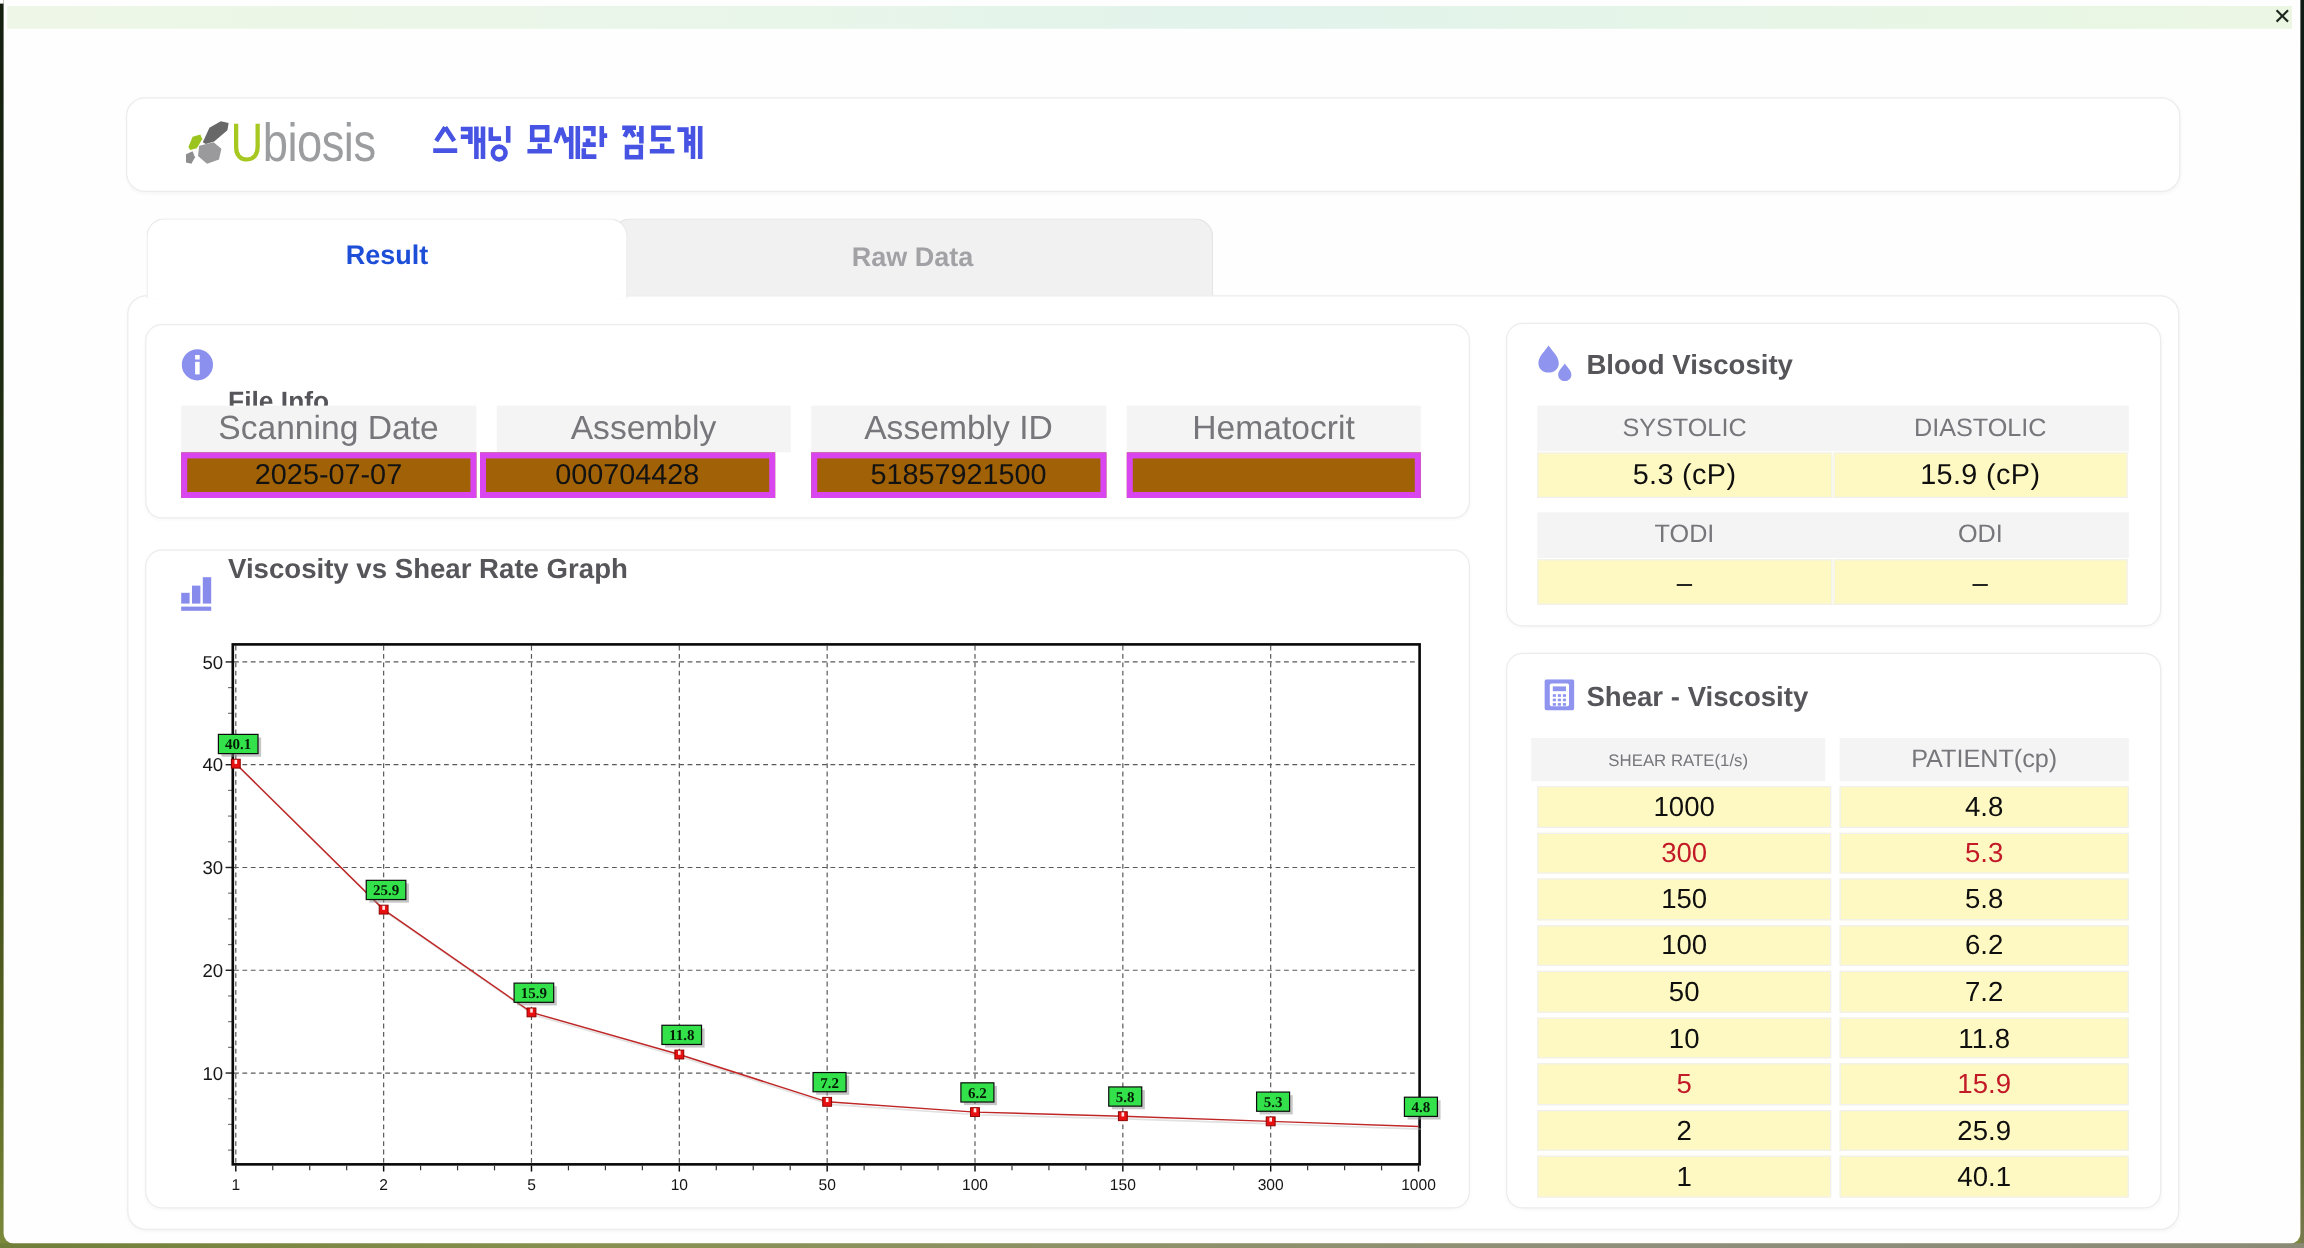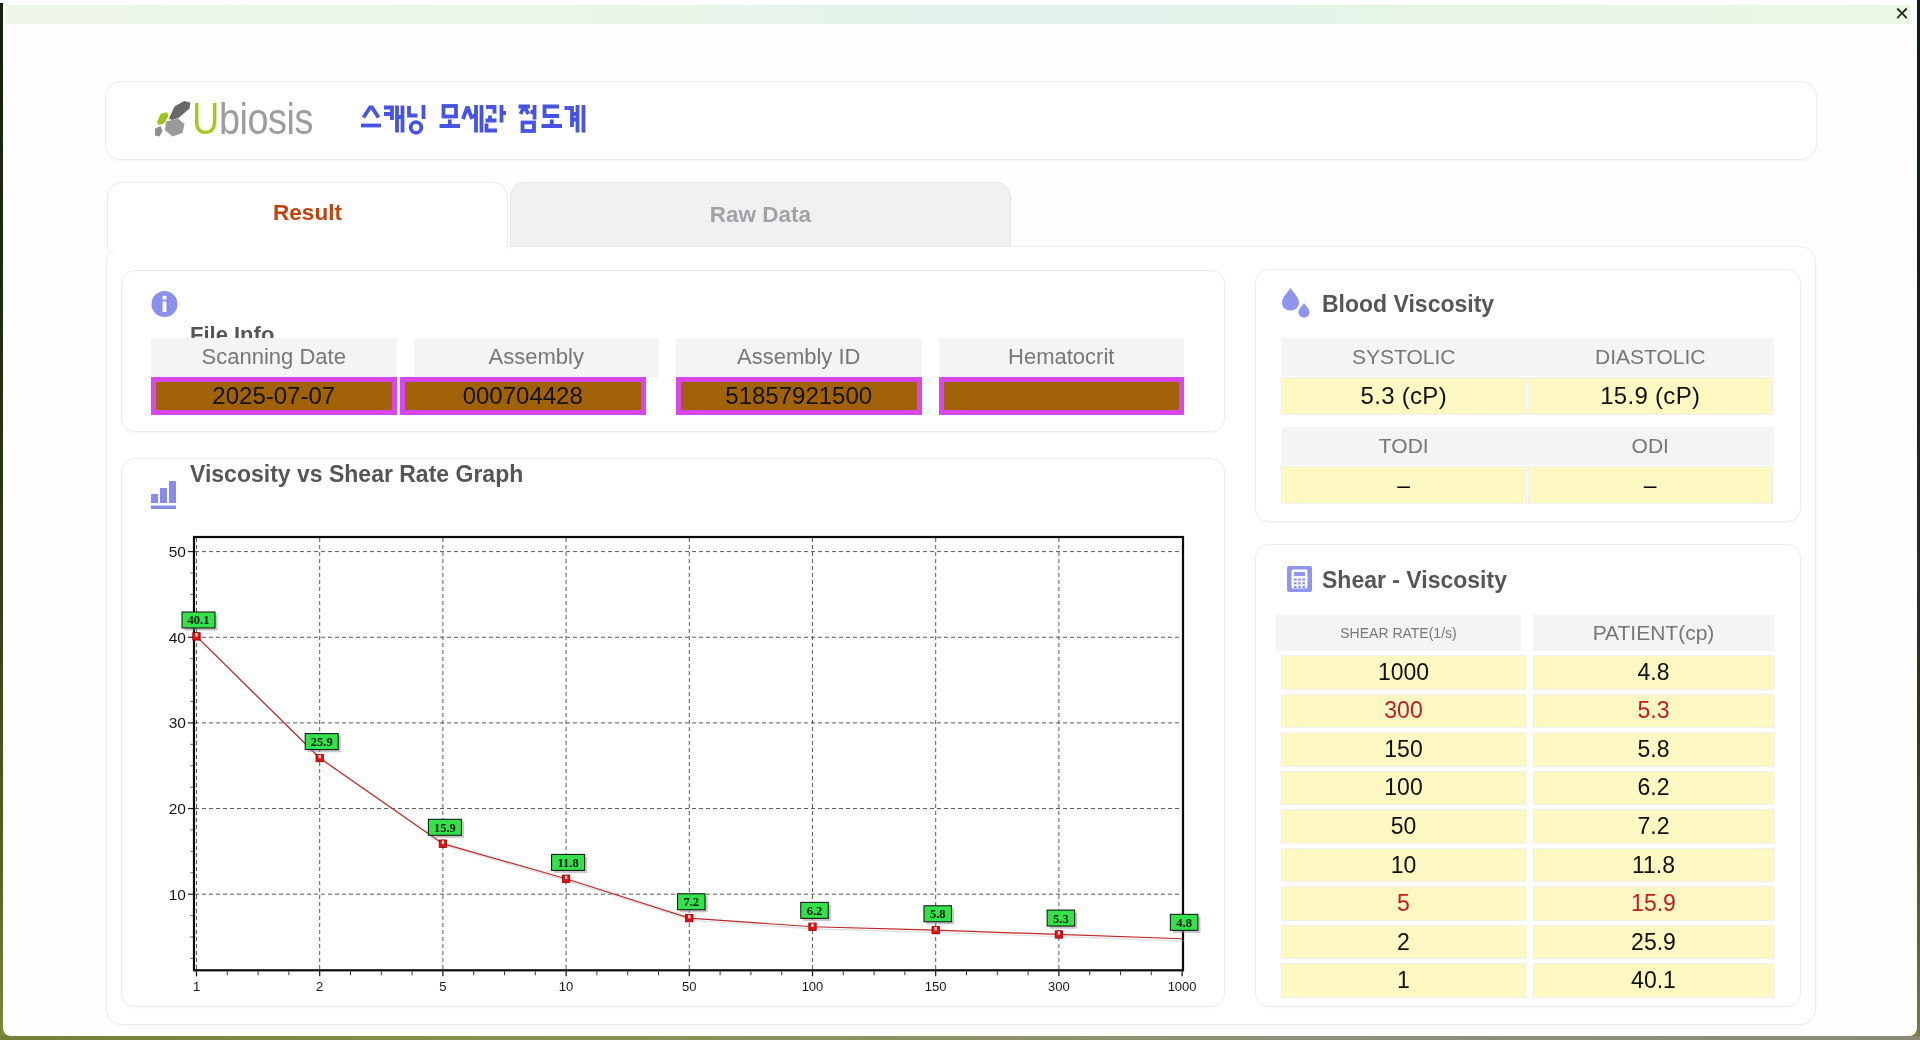--- a/index.html
+++ b/index.html
@@ -3,21 +3,21 @@
 <meta charset="utf-8">
 <style>
   * { margin:0; padding:0; box-sizing:border-box; }
   html,body { width:1920px; height:1040px; overflow:hidden;
     background:linear-gradient(180deg,#141f10,#1d2b12 30%,#34411a 60%,#596722 85%,#7c8a3c);
     font-family:"Liberation Sans", sans-serif; }
   .abs { position:absolute; }
   .card { position:absolute; background:#fff; border:1.5px solid #ececee; border-radius:16px;
     box-shadow:0 1px 3px rgba(40,40,60,0.04); }
   .ctitle { position:absolute; font-weight:bold; font-size:22px; color:#55555a; }
-  .glabel { position:absolute; background:#f4f4f5; color:#76767b; font-size:22px;
+  .glabel { position:absolute; background:#f4f4f5; color:#76767b; font-size:28px;
     display:flex; align-items:center; justify-content:center; }
   .vbox { position:absolute; background:#a16207; border:5px solid #d946ef; color:#121212;
     font-size:24px; display:flex; align-items:center; justify-content:center; }
   .cell { position:absolute; background:#fef9c3; border:1px solid #f0f0f0; color:#0f0f0f;
     font-size:23px; display:flex; align-items:center; justify-content:center; }
   .red { color:#c31a28 !important; }
 </style>
 </head>
 <body>
 
@@ -89,21 +89,21 @@
 
     <g transform="translate(206,0)">
       <path d="M 0.5 4 L 8 4 L 8 23"></path>
       <path d="M 8.5 10 L 13.5 10 M 8.5 15.5 L 13.5 15.5 M 13.5 1 L 13.5 28.5 M 19.5 1 L 19.5 28.5"></path>
     </g>
   </g>
 </svg>
 
 <div class="abs" style="left:510px;top:182px;width:501px;height:64px;background:#f1f1f2;border:1.5px solid #e4e4e6;border-bottom:none;border-radius:15px 15px 0 0;color:#a2a2a6;font-weight:bold;font-size:22.5px;display:flex;align-items:center;justify-content:center;">Raw Data</div>
 <div class="card" style="left:106px;top:246px;width:1710px;height:779px;border-color:#ececee;"></div>
-<div class="abs" style="left:107px;top:182px;width:401px;height:67px;background:#fff;border:1.5px solid #e9e9eb;border-bottom:none;border-radius:15px 15px 0 0;color:#c2410c;font-weight:bold;font-size:22.5px;display:flex;align-items:flex-start;justify-content:center;padding-top:17px;">Result</div>
+<div class="abs" style="left:122px;top:182px;width:401px;height:67px;background:#fff;border:1.5px solid #e9e9eb;border-bottom:none;border-radius:15px 15px 0 0;color:#1d4ed8;font-weight:bold;font-size:22.5px;display:flex;align-items:flex-start;justify-content:center;padding-top:17px;">Result</div>
 
 <div class="card" style="left:121px;top:270px;width:1104px;height:161.5px;border-radius:14px;"></div>
 <svg class="abs" style="left:151px;top:290px;" width="28" height="28" viewBox="0 0 28 28">
   <circle cx="13.5" cy="14" r="13" fill="#8b90ee"></circle>
   <rect x="11.6" y="11.5" width="3.8" height="10.5" fill="#fff"></rect>
   <rect x="11.6" y="5.8" width="3.8" height="3.8" fill="#fff"></rect>
 </svg>
 <div class="ctitle" style="left:190px;top:293px;margin-top:29px;">File Info</div>
 
 <div class="card" style="left:121px;top:458px;width:1104px;height:548.5px;border-radius:14px;"></div>

